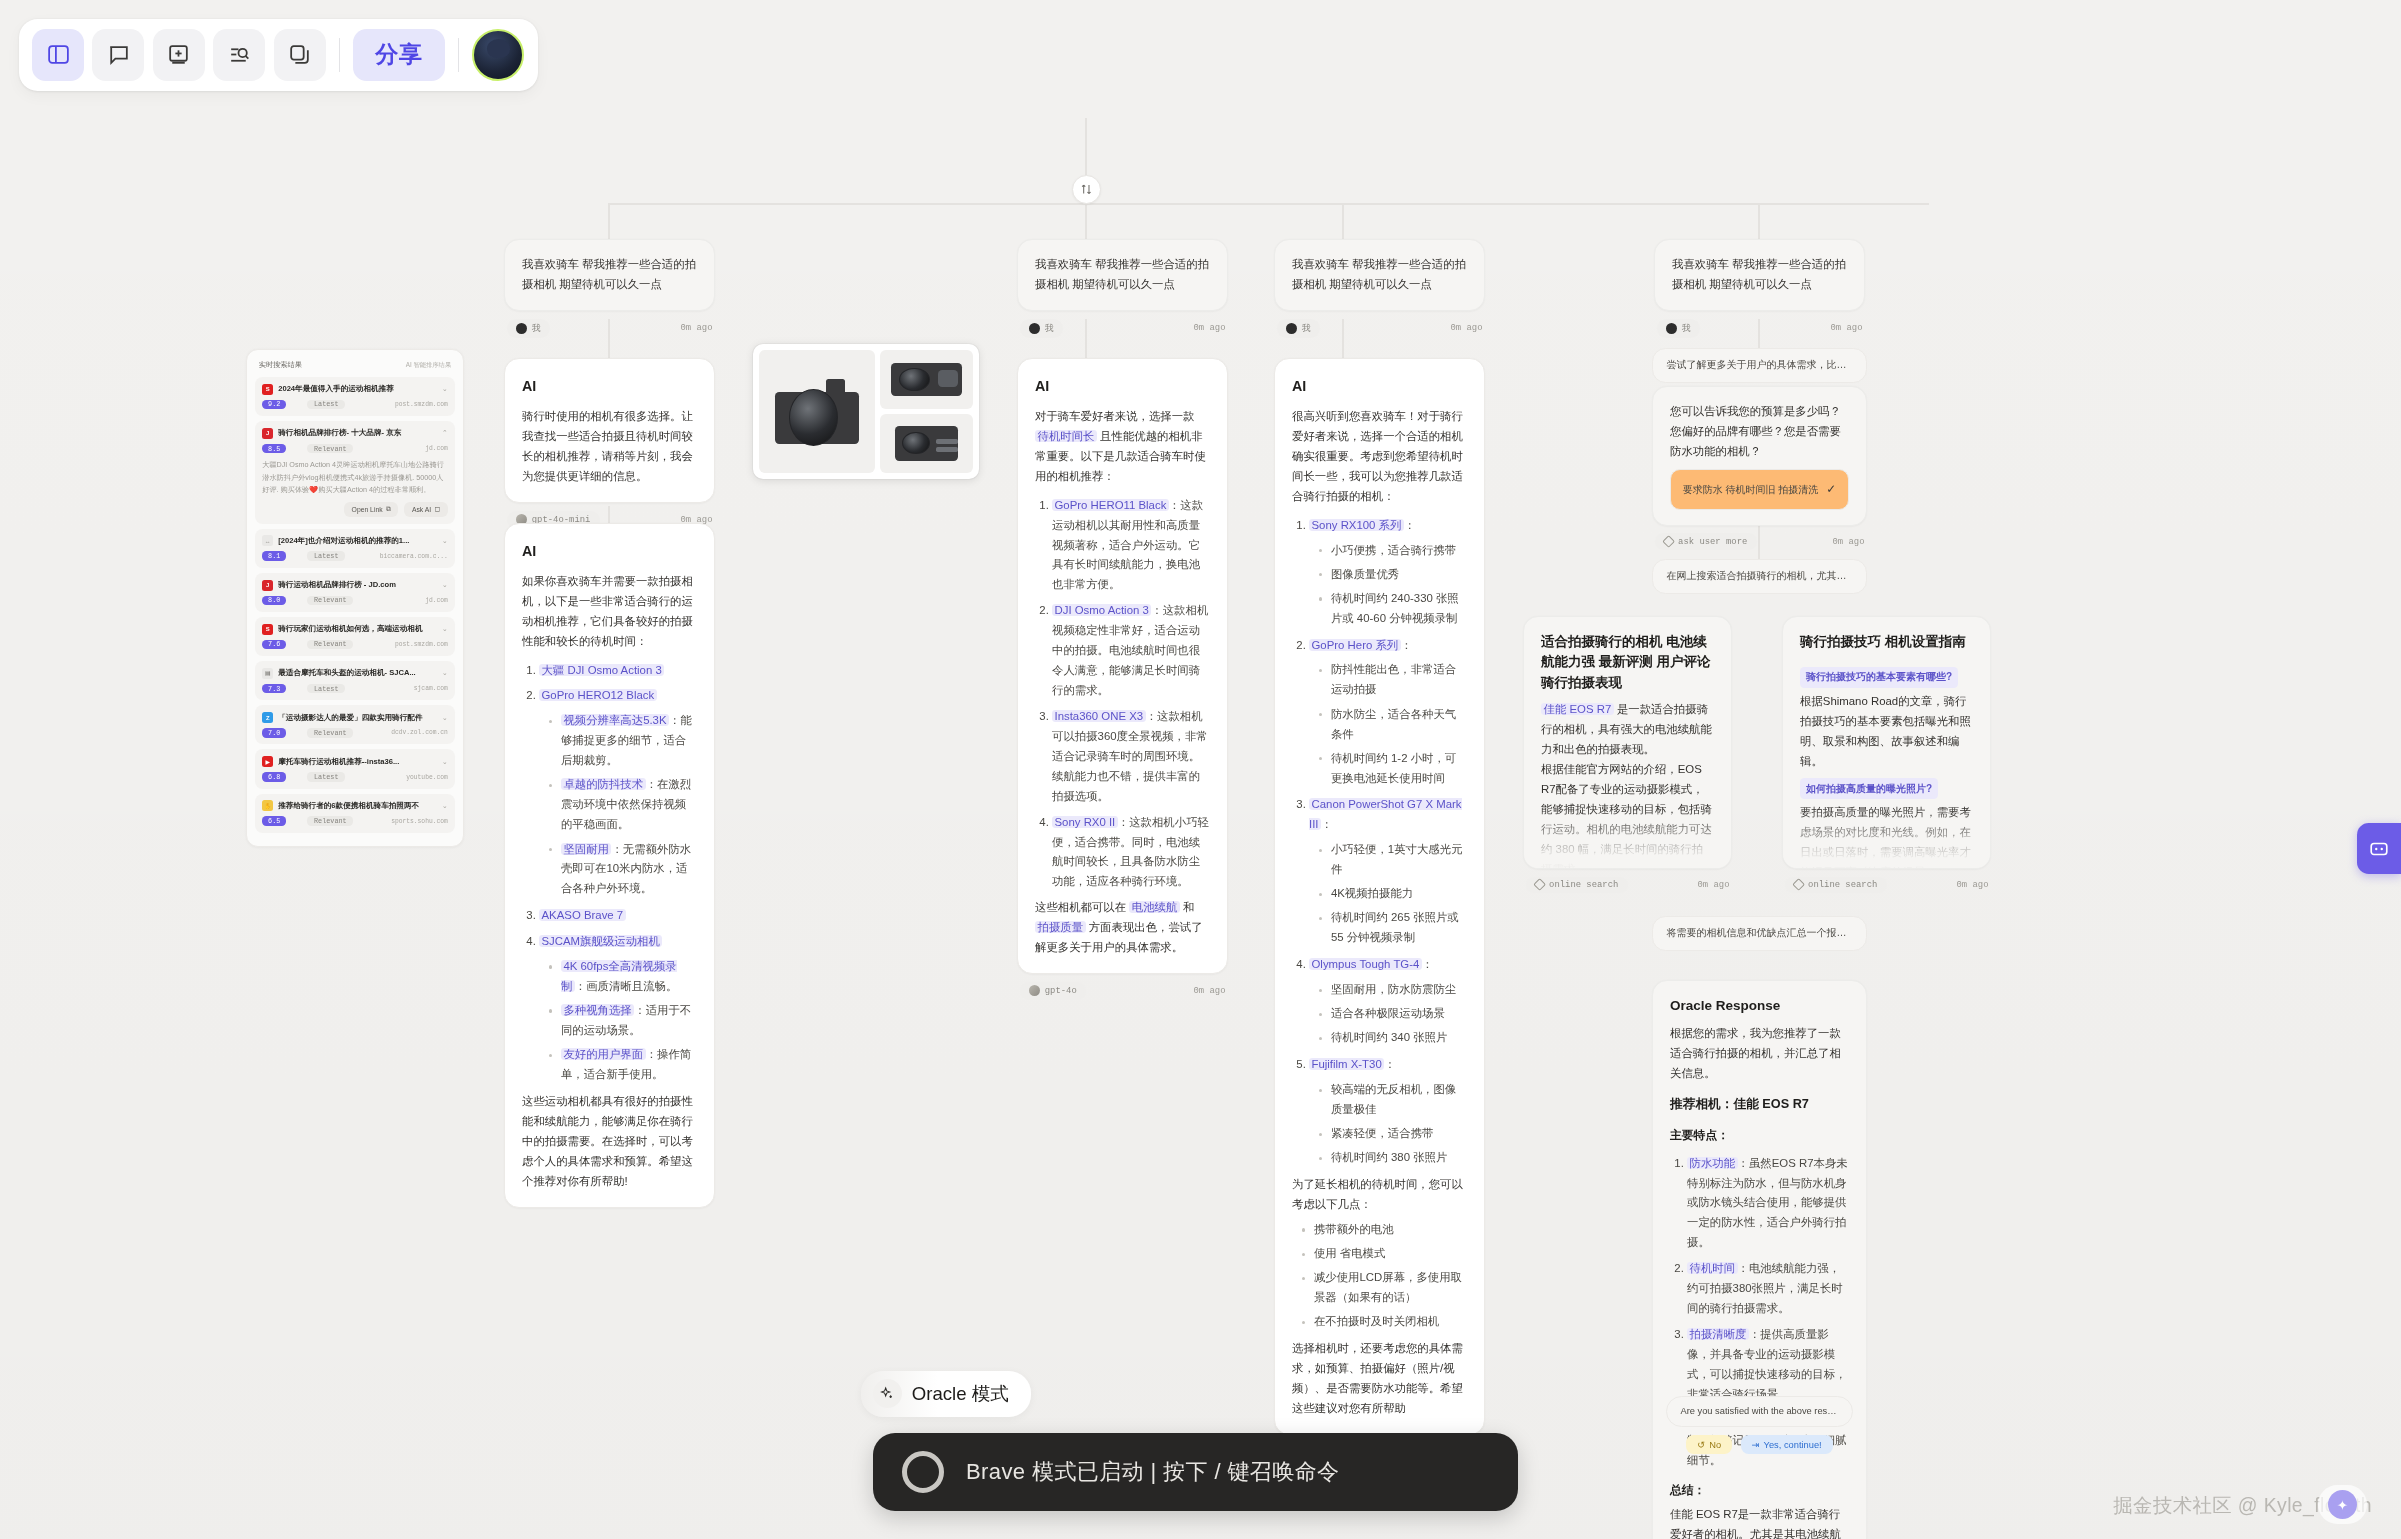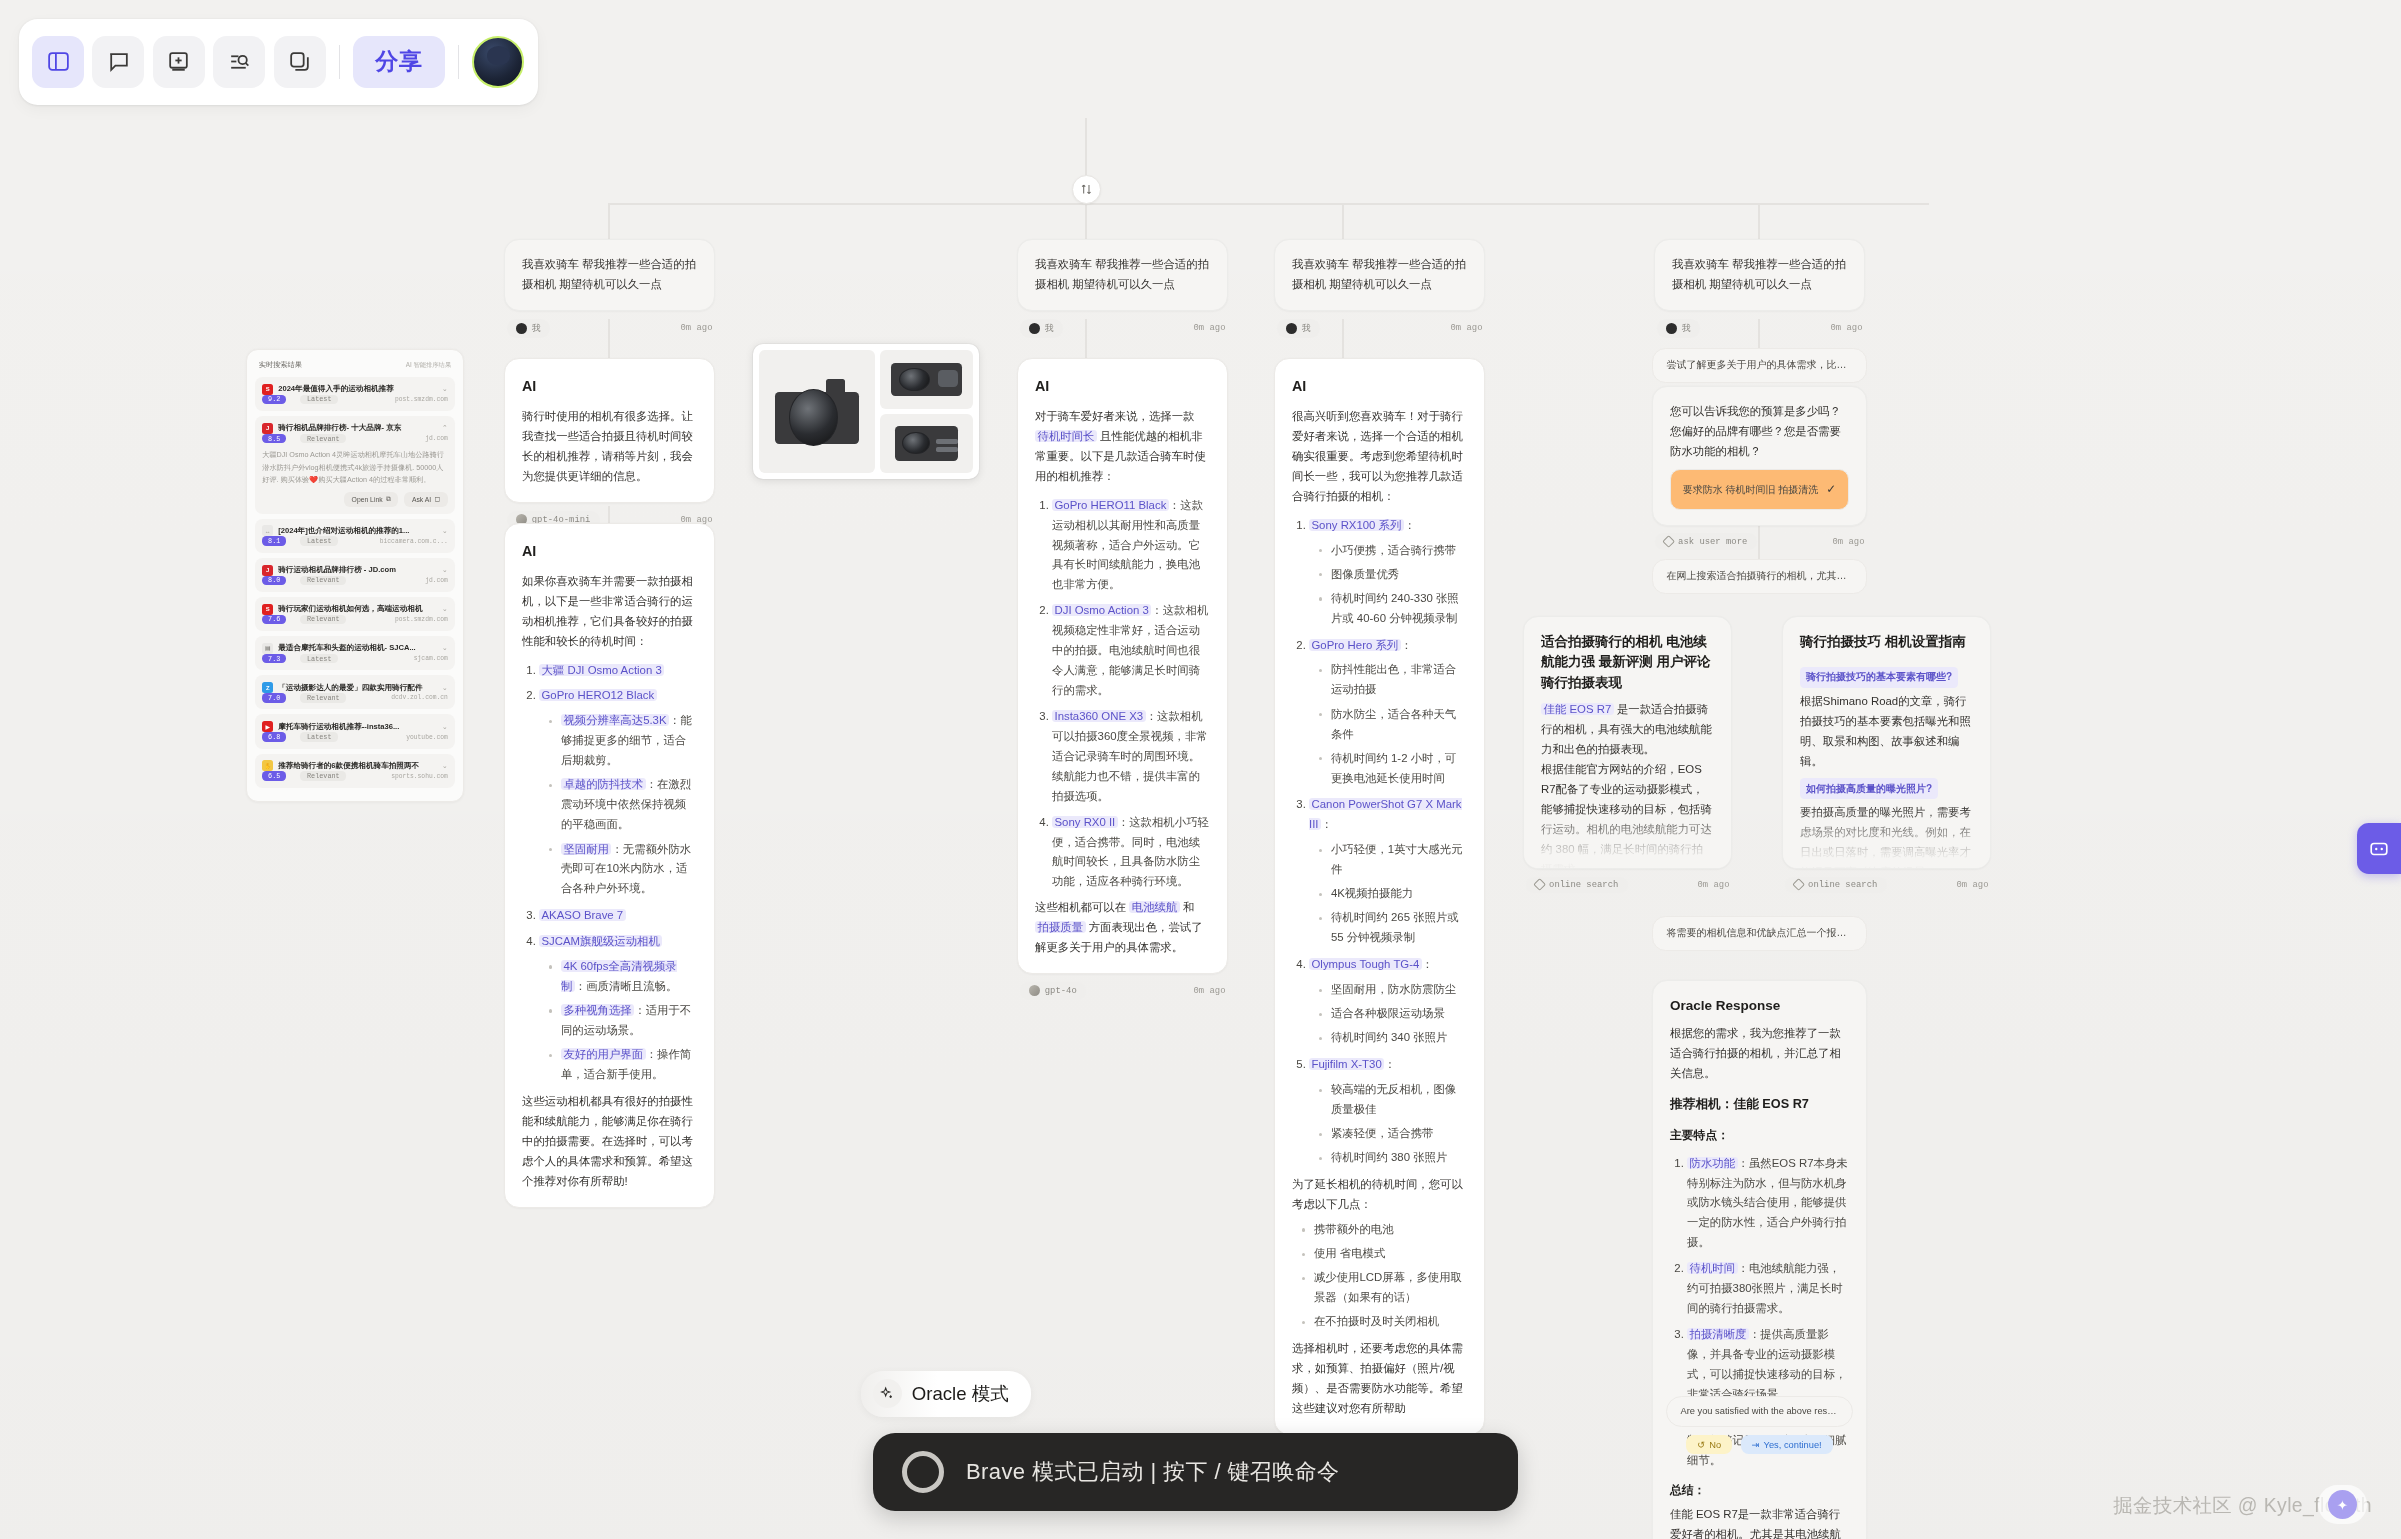--- a/index.html
+++ b/index.html
@@ -8,21 +8,21 @@
     background: #f2f1ef;
     font-family: "Liberation Sans", "DejaVu Sans", sans-serif;
     overflow: hidden;
   }
   .canvas { position: relative; width: 2401px; height: 1539px; background:
     linear-gradient(0deg, rgba(0,0,0,0.012) 0%, rgba(0,0,0,0) 100%), #f2f1ef; }
 
   
   .toolbar {
     position: absolute; left: 18.6px; top: 18.6px;
-    height: 86px; display: flex; align-items: center; gap: 8.4px;
+    height: 72px; display: flex; align-items: center; gap: 8.4px;
     background: #ffffff; border-radius: 18.6px; padding: 0 13.5px;
     box-shadow: 0 0.8px 2.5px rgba(0,0,0,0.07), 0 5px 15px rgba(0,0,0,0.04);
   }
   .tbtn {
     width: 52px; height: 52px; border-radius: 13.5px; background: #f2f2f4;
     display: flex; align-items: center; justify-content: center;
     border: none; cursor: pointer;
   }
   .tbtn.active { background: #e6e6fb; }
   .tbtn svg { width: 25px; height: 25px; }
@@ -109,21 +109,21 @@
   .fv-bic { background: #e9e8e6; color: #8a8882; }
   .fv-sj { background: #e9e8e6; color: #66645f; }
   .fv-zol { background: #2f9be8; }
   .fv-yt { background: #e02020; border-radius: 2.5px; }
   .fv-sohu { background: #f2c744; }
   .srtitle .tx {
     font-size: 7.6px; color: #2b2a27; font-weight: 600; flex: 1;
     white-space: nowrap; overflow: hidden; text-overflow: ellipsis;
   }
   .chev { color: #a6a49e; font-size: 6.8px; flex: none; }
-  .srmeta { display: flex; align-items: center; gap: 14px; }
+  .srmeta { display: flex; align-items: center; gap: 21px; margin-top: 5px; }
   .score {
     background: #6c5ce7; color: #fff; border-radius: 4.2px; padding: 0.8px 5.9px;
     font-family: "Liberation Mono", "DejaVu Sans Mono", monospace; font-size: 6.8px;
   }
   .tag {
     background: #eae9e6; color: #86847f; border-radius: 4.2px; padding: 0.8px 6.8px;
     font-family: "Liberation Mono", "DejaVu Sans Mono", monospace; font-size: 6.8px;
   }
   .domain {
     margin-left: auto; color: #a9a7a1;

